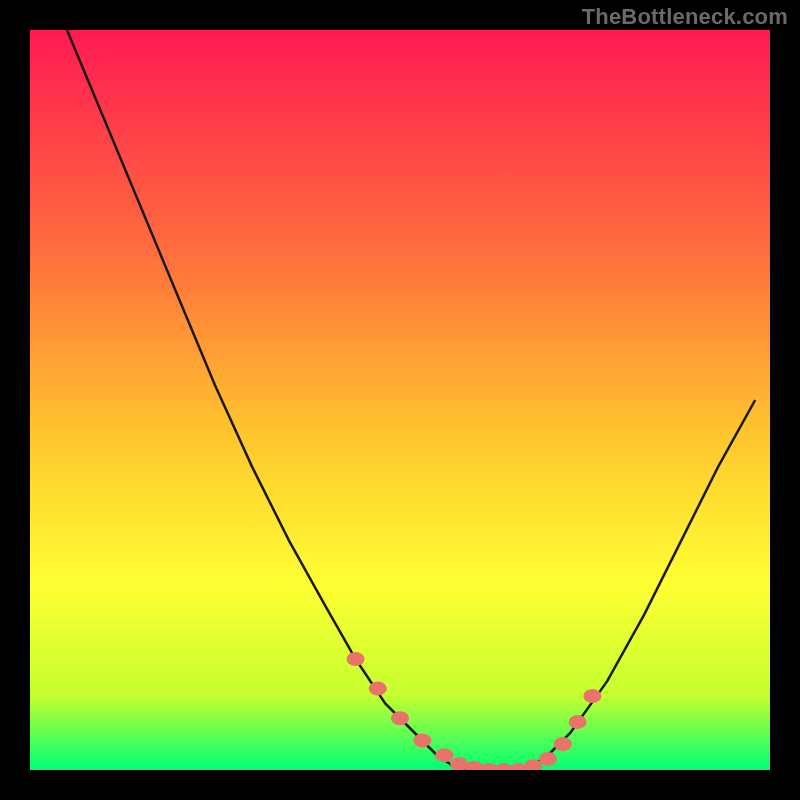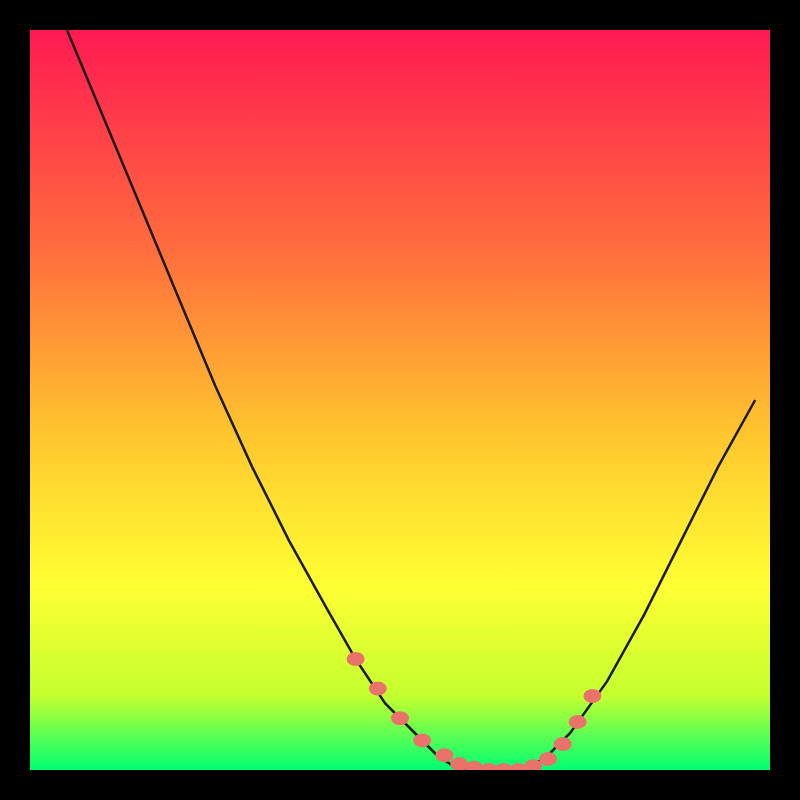--- a/index.html
+++ b/index.html
@@ -34,20 +34,21 @@
     top: 30px;
     width: 740px;
     height: 740px;
   }
   svg { display: block; }
 </style>
 </head>
 <body>
 
 <div class="frame">
+  <div class="watermark">TheBottleneck.com</div>
 
   <div class="plot">
     <svg id="chart-svg" width="740" height="740" viewBox="0 0 740 740">
       <defs>
         <linearGradient id="bg-grad" x1="0" y1="0" x2="0" y2="1">
           <stop id="g0" offset="0%" stop-color="#ff1a52"></stop>
           <stop id="g1" offset="30%" stop-color="#ff6e3d"></stop>
           <stop id="g2" offset="55%" stop-color="#ffc72e"></stop>
           <stop id="g3" offset="75%" stop-color="#ffff33"></stop>
           <stop id="g4" offset="90%" stop-color="#c4ff2f"></stop>

